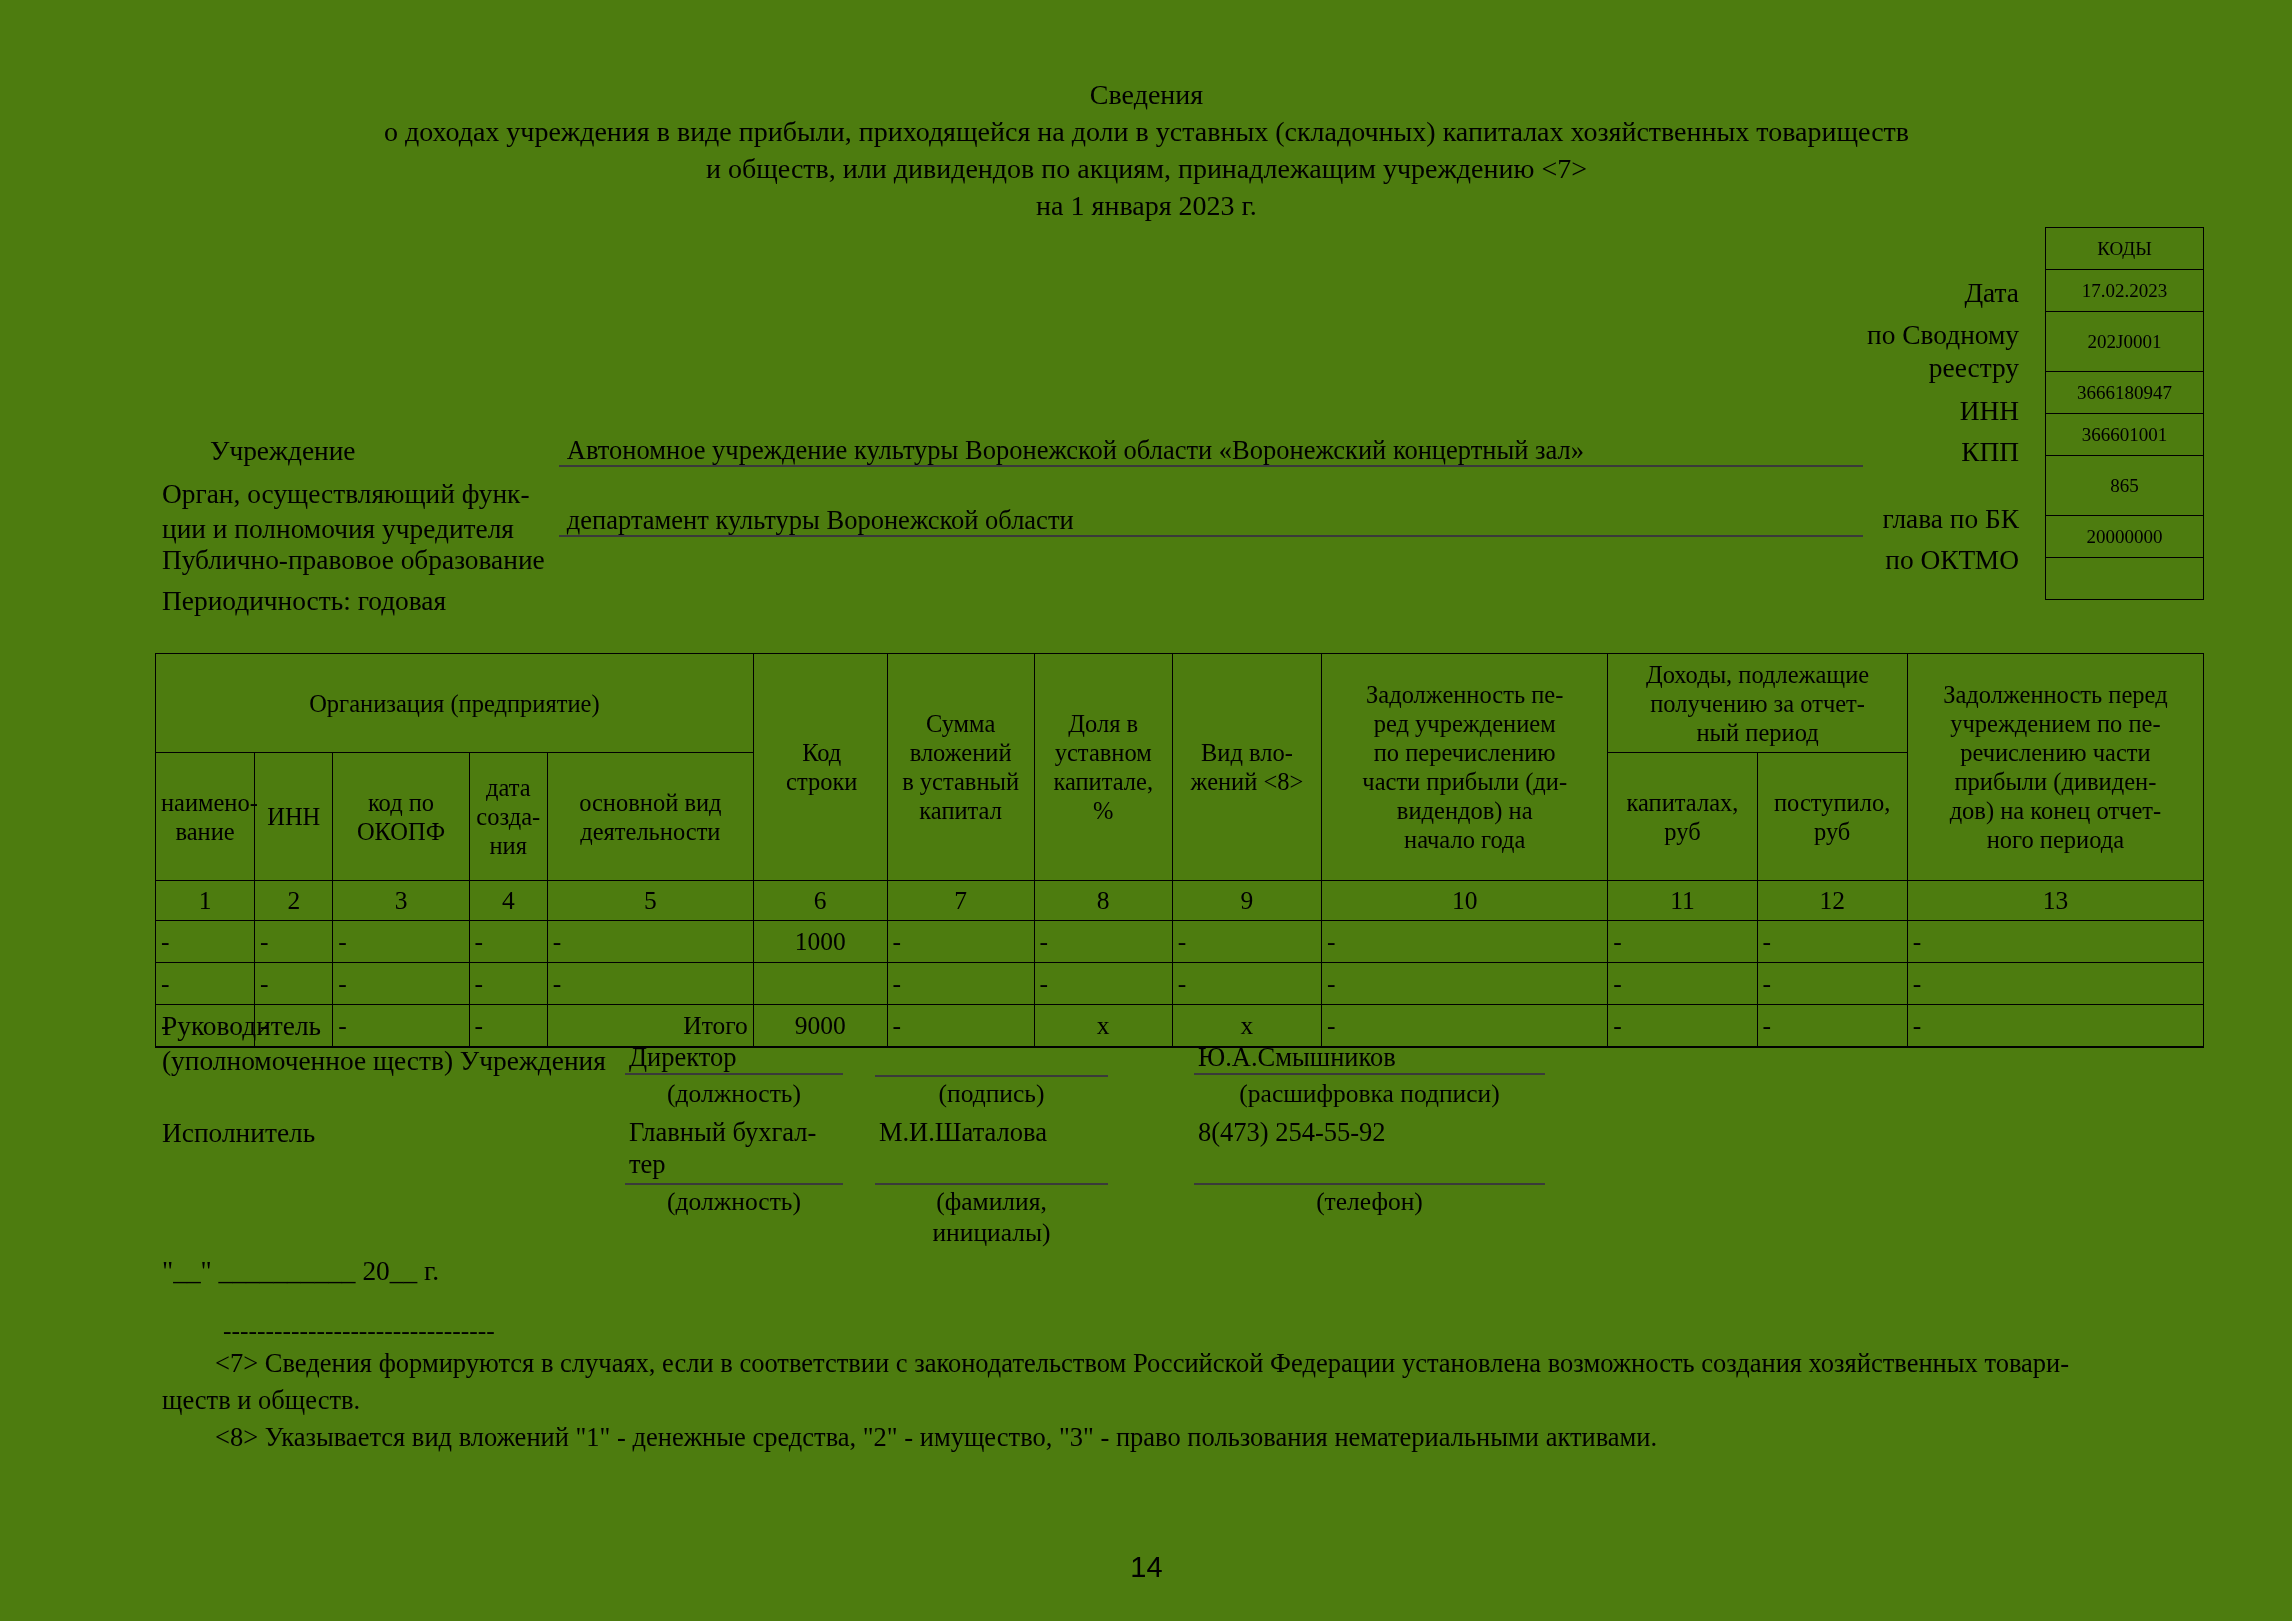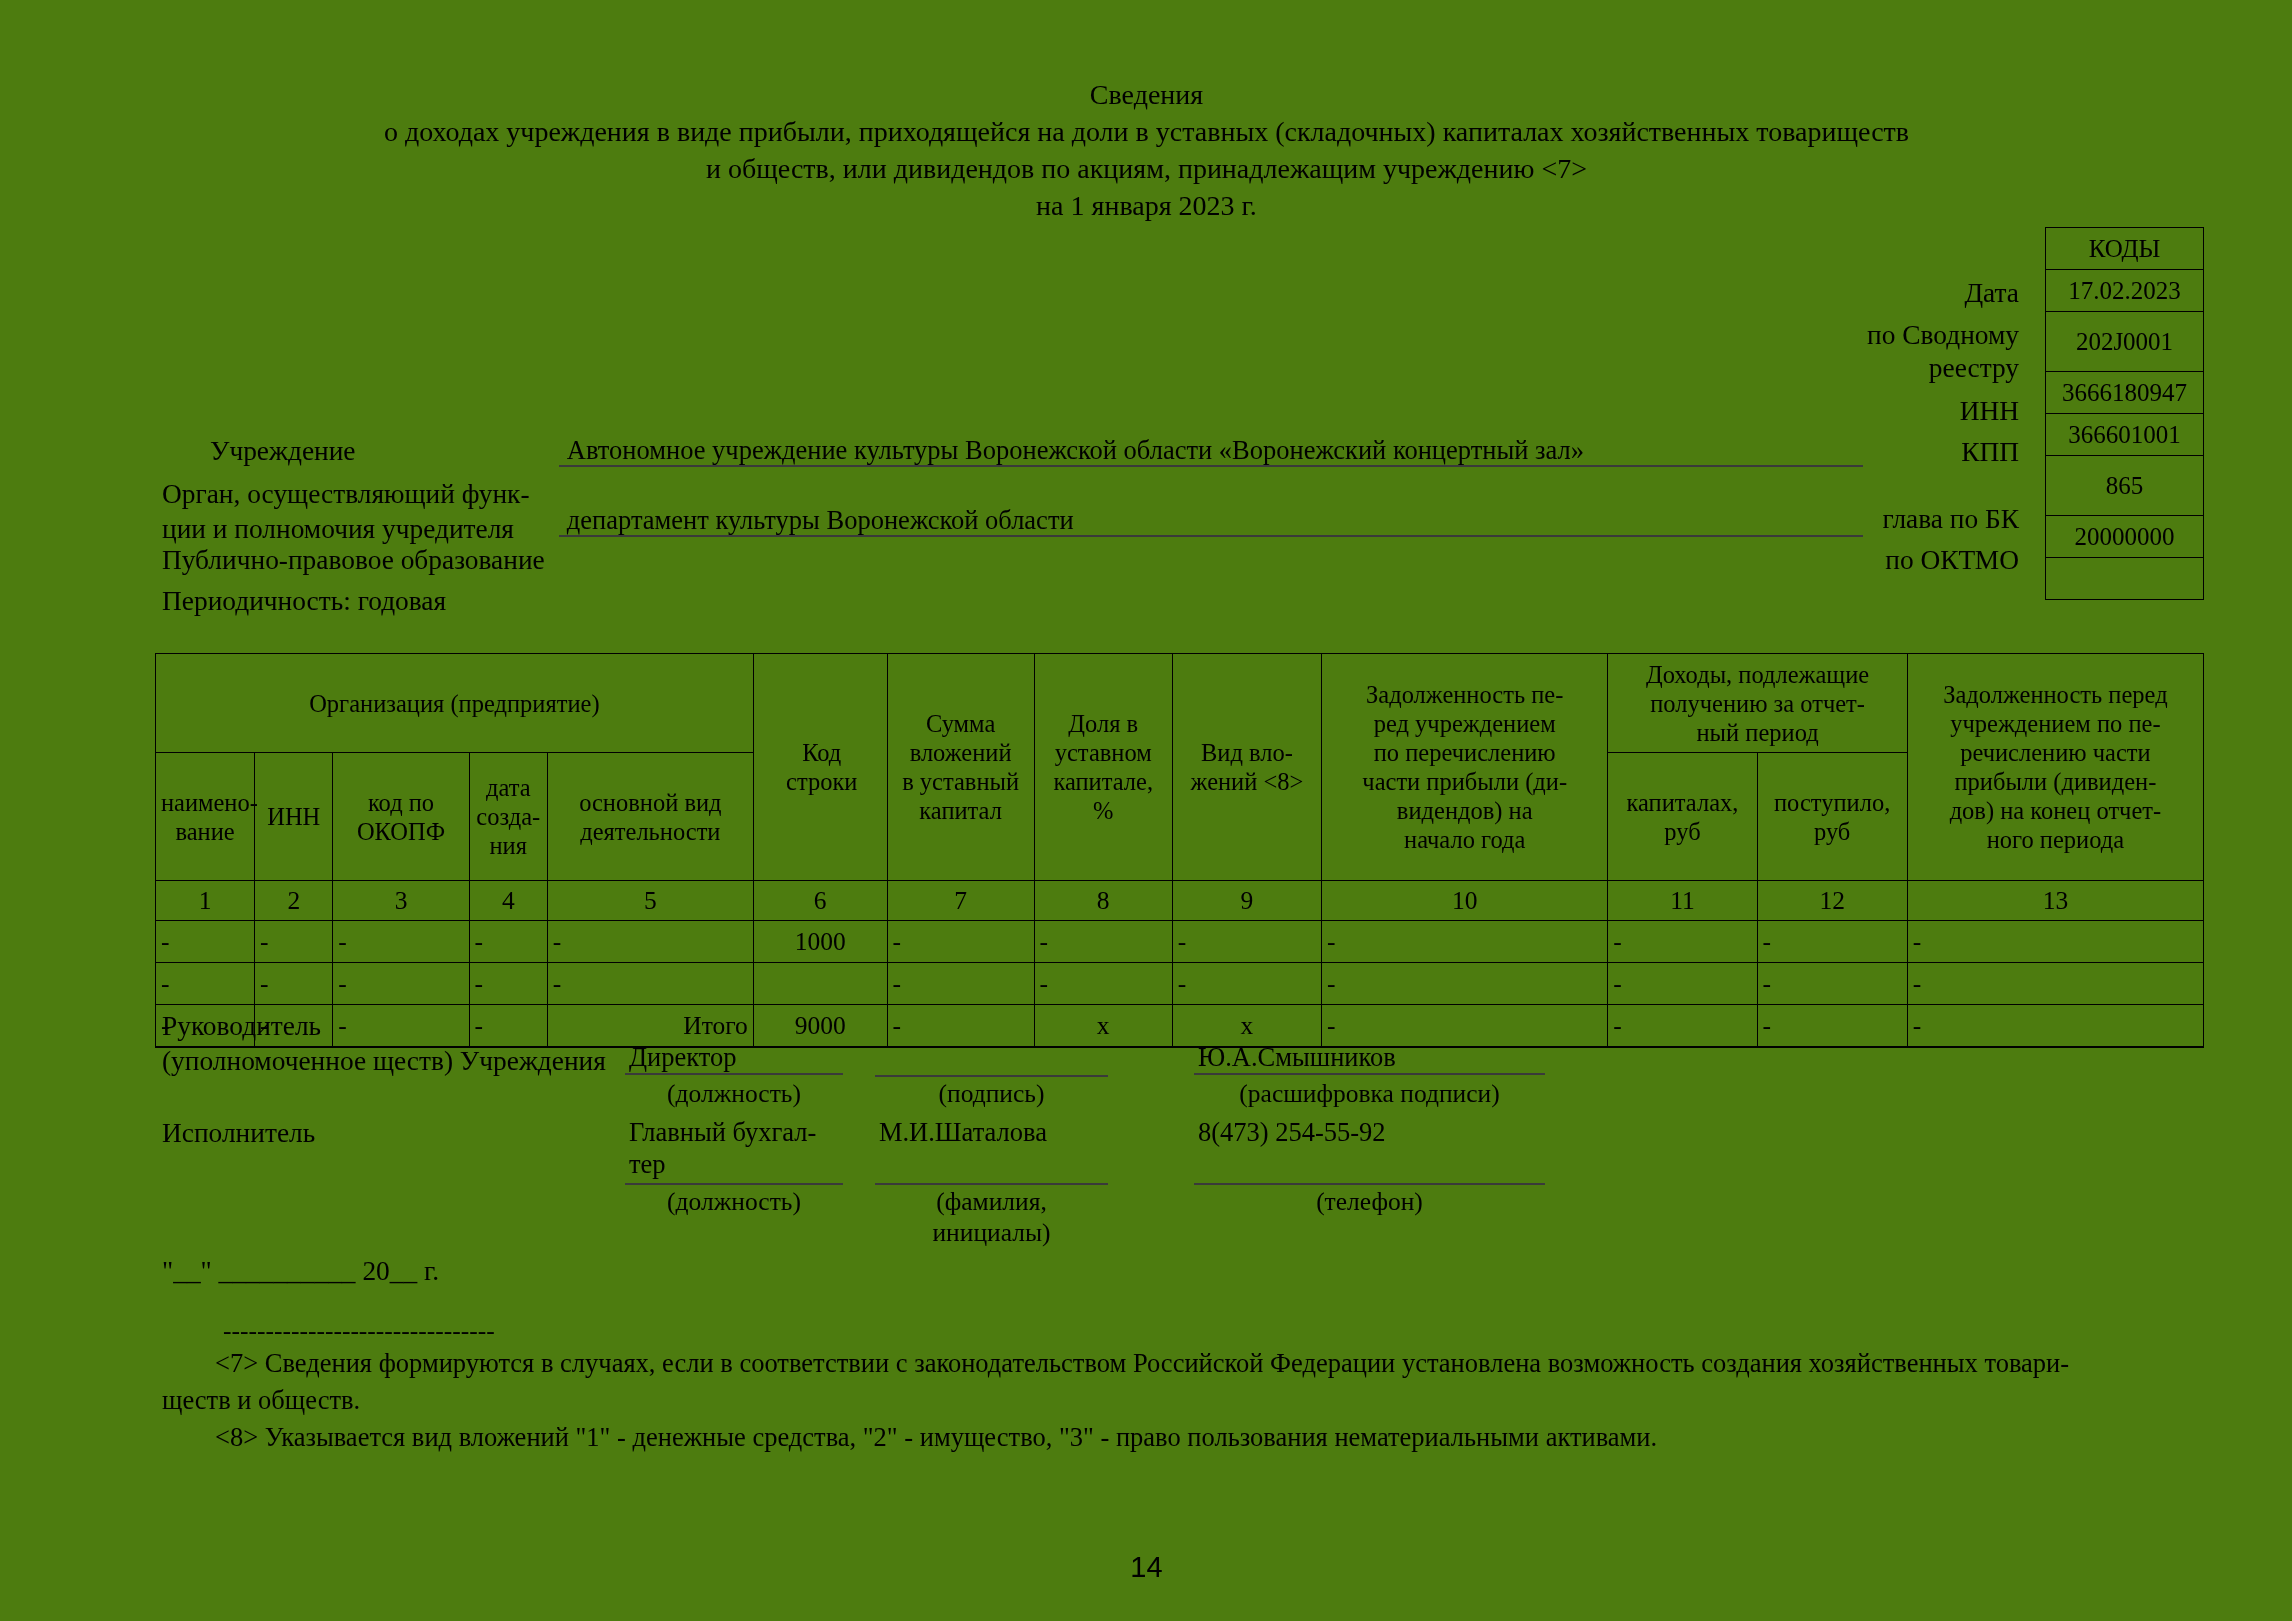--- a/index.html
+++ b/index.html
@@ -31,21 +31,21 @@
   }
   .title-line { white-space: nowrap; }
 
   
   .codes {
     position: absolute;
     left: 2045px;
     top: 227px;
     width: 159px;
     border-collapse: collapse;
-    font-size: 25px;
+    font-size: 19px;
   }
   .codes td {
     border: 1.6px solid #000;
     height: 41px;
     text-align: center;
     vertical-align: middle;
     padding: 0 3.9px;
   }
   .codes td.tall { height: 59px; }
 

